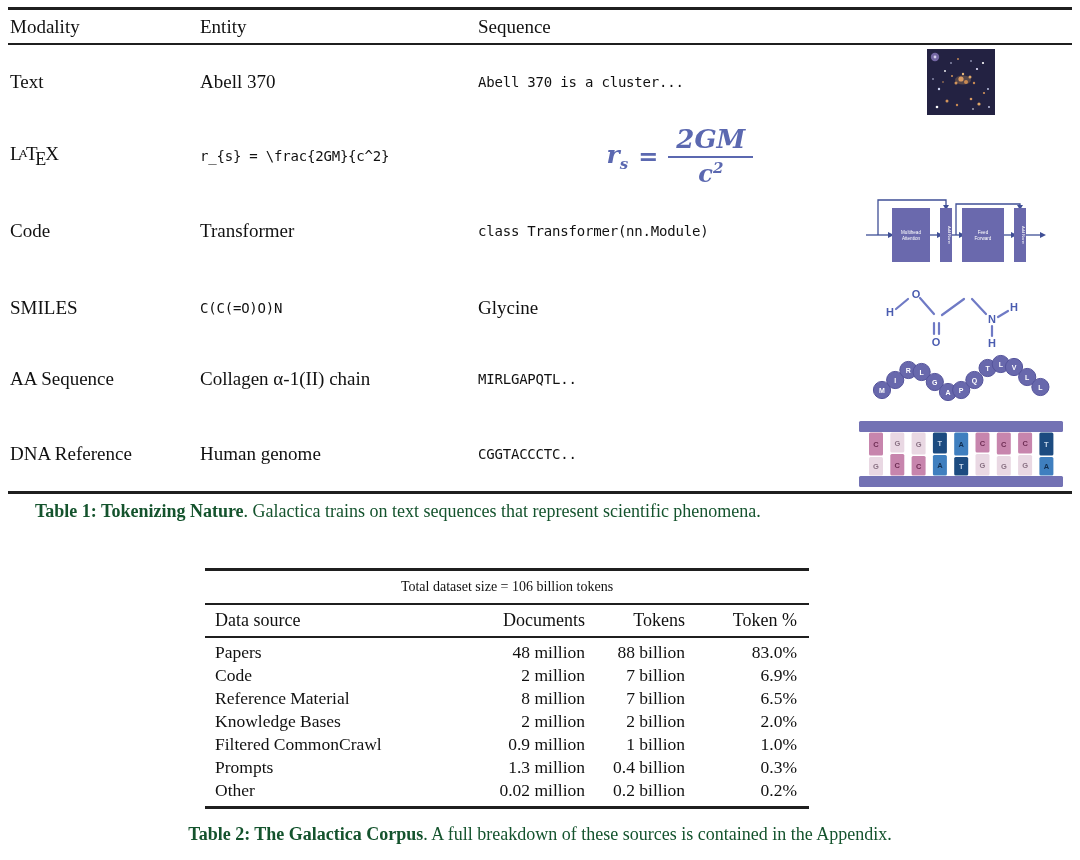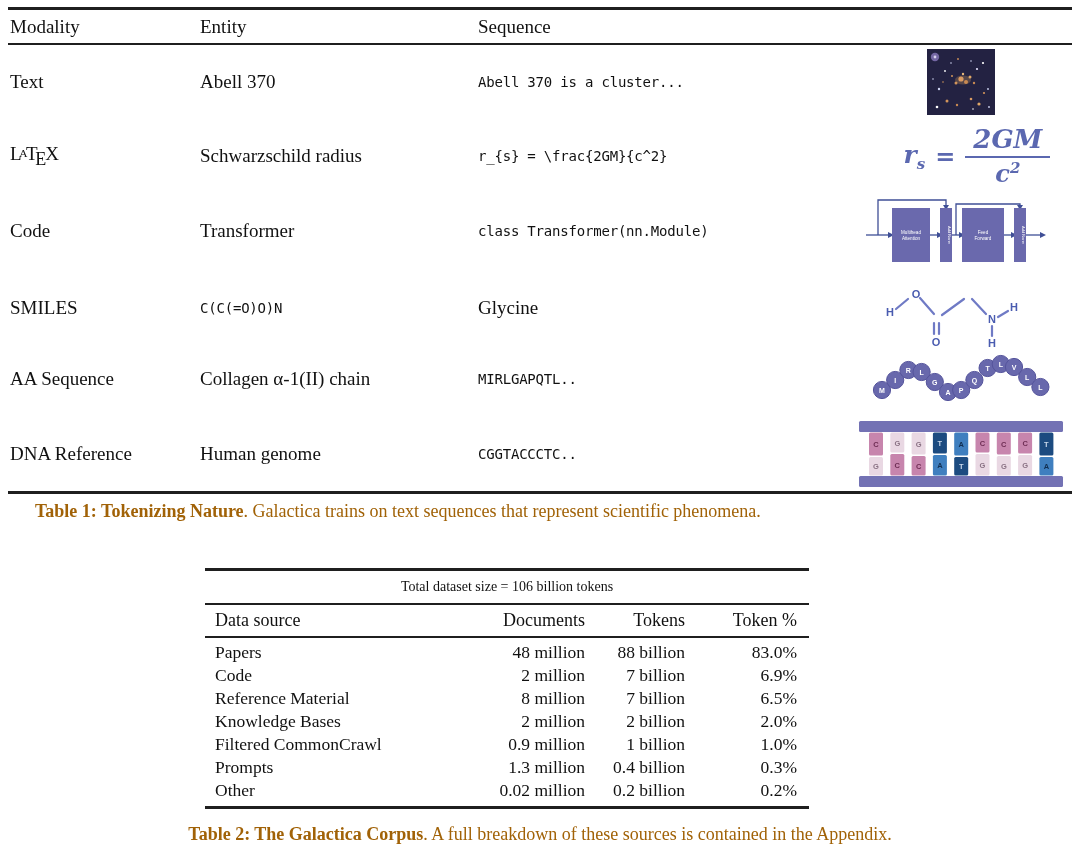--- a/index.html
+++ b/index.html
@@ -36,21 +36,21 @@
   .equation .eq-lhs sub{font-size:15px;}
   .equation .eq-eq{font-size:24px;margin:0 10px;font-style:normal;}
   .eq-frac{display:inline-flex;flex-direction:column;text-align:center;}
   .eq-num{font-size:26px;border-bottom:2.2px solid #5b68b0;padding:0 8px 2px 8px;}
   .eq-den{font-size:24px;padding-top:1px;}
   .eq-den sup{font-size:15px;}
 
   svg text{font-family:"Liberation Sans",sans-serif;}
 
   
-  .caption{font-size:18px;color:#a16207;}
+  .caption{font-size:18px;color:#14532d;}
   .caption b{font-weight:bold;}
   .caption1{position:absolute;top:501px;left:35px;right:20px;}
   .caption2{position:absolute;top:824px;left:0;right:0;text-align:center;}
 
   
   .table2{position:absolute;top:568px;left:205px;width:604px;}
   .t2-title{height:32px;line-height:32px;text-align:center;font-size:14px;}
   .t2-grid{display:grid;grid-template-columns:225px 145px 100px 112px;
            padding-left:10px;padding-right:12px;font-size:18px;}
   .t2-grid .c0{text-align:left;}
@@ -110,21 +110,20 @@
           <circle cx="6" cy="30" r="0.8" fill="#cfd4f2"></circle>
           <circle cx="31" cy="10" r="0.9" fill="#d2945a"></circle>
           <circle cx="44" cy="12" r="0.8" fill="#cfd4f2"></circle>
           <circle cx="16" cy="33" r="0.8" fill="#d2945a"></circle>
         </svg>
       </div>
     </div>
 
     <div class="t1-grid t1-row">
       <div class="t1-cell"><span>L</span><span class="lx-a">A</span><span class="lx-t">T</span><span class="lx-e">E</span><span>X</span></div>
-      <div class="t1-cell">Schwarzschild radius</div>
       <div class="t1-cell seq">r_{s} = \frac{2GM}{c^2}</div>
       <div class="t1-visual">
         <div class="equation">
           <span class="eq-lhs"><span>r</span><sub>s</sub></span>
           <span class="eq-eq">=</span>
           <span class="eq-frac">
             <span class="eq-num">2GM</span>
             <span class="eq-den"><span>c</span><sup>2</sup></span>
           </span>
         </div>

